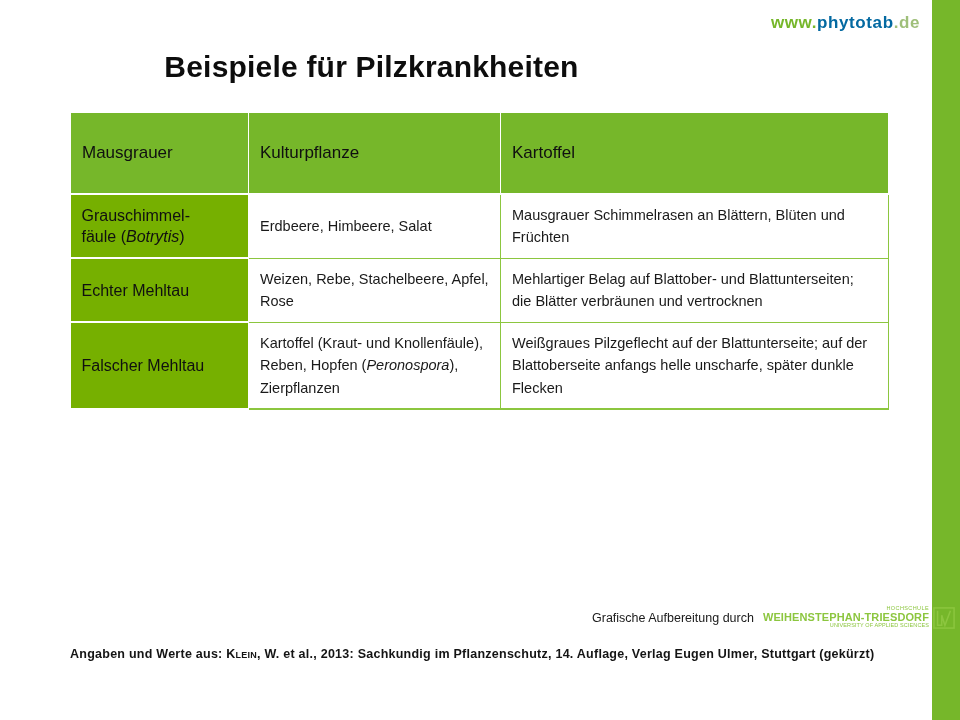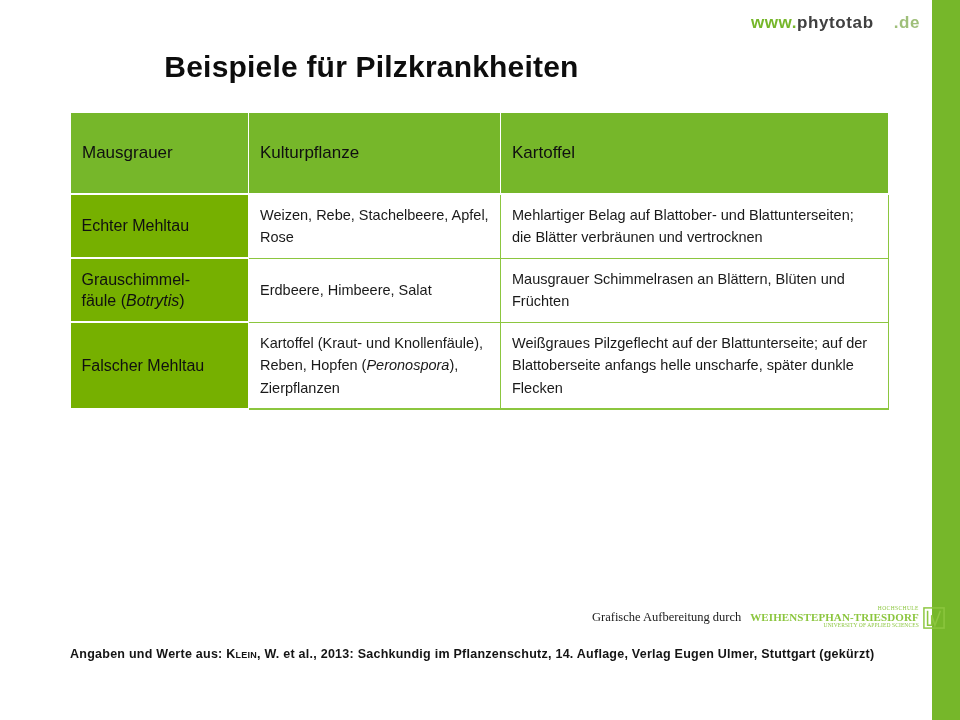--- a/index.html
+++ b/index.html
@@ -29,22 +29,22 @@
   #brand {
     position: absolute;
     top: 13px;
     right: 40px;
     font-size: 17px;
     font-weight: bold;
     letter-spacing: 0.6px;
     white-space: nowrap;
   }
   #brand .b-www  { color: #76b72a; }
-  #brand .b-name { color: #404040; }
-  #brand .b-tld  { color: #9fbf7a; margin-left: 20px; }
+  #brand .b-name { color: #0369a1; }
+  #brand .b-tld  { color: #9fbf7a; }
 
   
   #page-title {
     position: absolute;
     top: 50px;
     left: 0;
     width: 743px;
     text-align: center;
     font-size: 30px;
     font-weight: bold;
@@ -116,21 +116,20 @@
 
   
   #credit {
     position: absolute;
     left: 592px;
     top: 606px;
     display: flex;
     align-items: center;
     gap: 9px;
     white-space: nowrap;
-    font-family: Liberation Serif, serif;
   }
   #credit-text {
     font-size: 12.5px;
     color: #1a1a1a;
   }
   #uni-logo {
     display: flex;
     align-items: center;
     gap: 4px;
   }
@@ -197,32 +196,32 @@
   <thead>
     <tr>
       <th>Mausgrauer</th>
       <th>Kulturpflanze</th>
       <th>Kartoffel</th>
     </tr>
   </thead>
   <tbody>
 
     <tr>
-      <td class="disease">Echter Mehltau</td>
-      <td class="body-cell">Weizen, Rebe, Stachelbeere, Apfel, Rose</td>
-      <td class="body-cell last">Mehlartiger Belag auf Blattober- und Blattunterseiten; die Blätter verbräunen und vertrocknen</td>
-    </tr>
-
-    <tr>
       <td class="disease">
         <span>Grauschimmel-</span><br>
         <span>fäule (</span><span class="sci">Botrytis</span><span>)</span>
       </td>
       <td class="body-cell">Erdbeere, Himbeere, Salat</td>
       <td class="body-cell last">Mausgrauer Schimmelrasen an Blättern, Blüten und Früchten</td>
+    </tr>
+
+    <tr>
+      <td class="disease">Echter Mehltau</td>
+      <td class="body-cell">Weizen, Rebe, Stachelbeere, Apfel, Rose</td>
+      <td class="body-cell last">Mehlartiger Belag auf Blattober- und Blattunterseiten; die Blätter verbräunen und vertrocknen</td>
     </tr>
 
     <tr>
       <td class="disease">Falscher Mehltau</td>
       <td class="body-cell">
         <span>Kartoffel (Kraut- und Knollenfäule), Reben, Hopfen (</span><span class="sci">Peronospora</span><span>), Zierpflanzen</span>
       </td>
       <td class="body-cell last">Weißgraues Pilzgeflecht auf der Blattunterseite; auf der Blattoberseite anfangs helle unscharfe, später dunkle Flecken</td>
     </tr>
 

